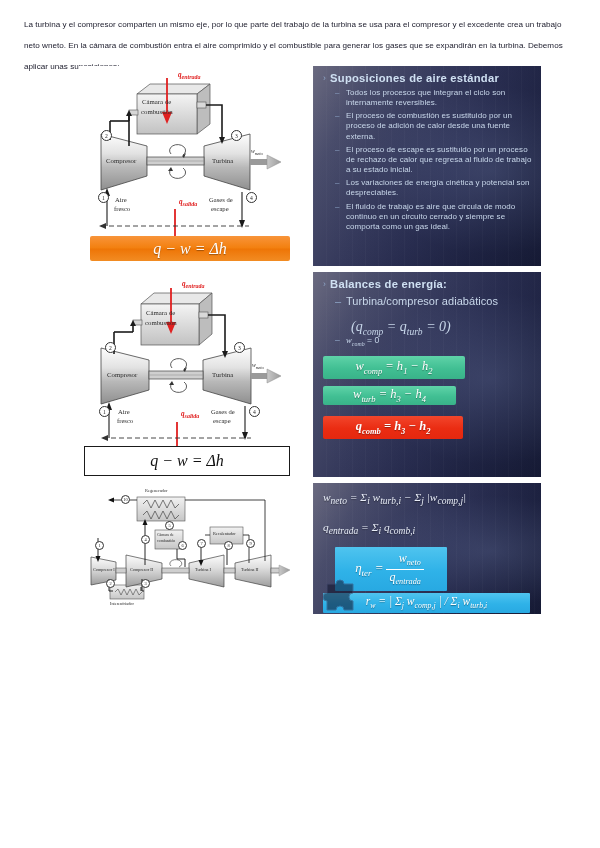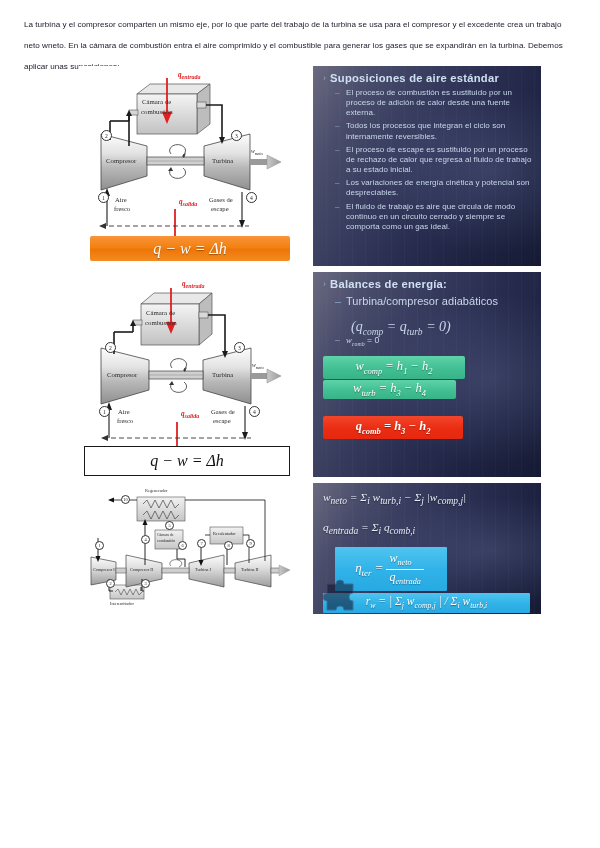--- a/index.html
+++ b/index.html
@@ -147,21 +147,21 @@
     background: linear-gradient(180deg, #4fc4ef 0%, #2fb2e8 55%, #28a9e2 100%);
     border-radius: 1px;
     font-size: 12.5px;
   }
 
   .eq { font-family: "Liberation Serif", serif; font-style: italic; }
   .eq sub { font-size: 0.68em; font-style: italic; }
   .frac {
     display: inline-flex;
     flex-direction: column;
-    align-items: flex-start;
+    align-items: flex-end;
     vertical-align: middle;
     margin: 0 3px;
     line-height: 1.05;
   }
   .frac .num { padding: 0 3px 1px 3px; }
   .frac .den { border-top: 1.2px solid currentColor; padding: 1px 3px 0 3px; }
 
   
   .mathline {
     position: absolute;
@@ -330,22 +330,22 @@
   <div class="chip orange" style="left:90px; top:236px; width:200px; height:25px;">
     <span>q − w = Δh</span>
   </div>
 
   <div class="slide-right r1">
     <div class="streaks"></div>
     <div class="slide-title">
       <span class="chev">›</span><span>Suposiciones de aire estándar</span>
     </div>
     <ul class="bullets">
+      <li>Todos los procesos que integran el ciclo son internamente reversibles.</li>
       <li>El proceso de combustión es sustituido por un proceso de adición de calor desde una fuente externa.</li>
-      <li>Todos los procesos que integran el ciclo son internamente reversibles.</li>
       <li>El proceso de escape es sustituido por un proceso de rechazo de calor que regresa al fluido de trabajo a su estado inicial.</li>
       <li>Los variaciones de energía cinética y potencial son despreciables.</li>
       <li>El fluido de trabajo es aire que circula de modo continuo en un circuito cerrado y siempre se comporta como un gas ideal.</li>
     </ul>
   </div>
 
   <div class="slide-left p2">
     <svg class="dgm" width="213" height="205" viewBox="0 0 213 205">
       <defs>
         <linearGradient id="g-comp2" x1="0" y1="0" x2="0" y2="1">
@@ -441,21 +441,21 @@
 
     <ul class="bullets" style="top:63px;">
       <li style="font-size:8.6px;">
         <span class="eq">w<sub>comb</sub></span> = 0
       </li>
     </ul>
 
     <div class="chip green" style="left:10px; top:84px; width:142px; height:23px;">
       <span class="eq">w<sub>comp</sub>&nbsp;=&nbsp;h<sub>1</sub>&nbsp;−&nbsp;h<sub>2</sub></span>
     </div>
-    <div class="chip green" style="left:10px; top:108px; width:133px; height:19px;">
+    <div class="chip green" style="left:10px; top:114px; width:133px; height:19px;">
       <span class="eq">w<sub>turb</sub>&nbsp;=&nbsp;h<sub>3</sub>&nbsp;−&nbsp;h<sub>4</sub></span>
     </div>
     <div class="chip red" style="left:10px; top:144px; width:140px; height:23px;font-weight:bold;">
       <span class="eq">q<sub>comb</sub>&nbsp;=&nbsp;h<sub>3</sub>&nbsp;−&nbsp;h<sub>2</sub></span>
     </div>
   </div>
 
   <div class="slide-left p3">
     <svg class="dgm" width="213" height="131" viewBox="0 0 213 131">
       <defs>

